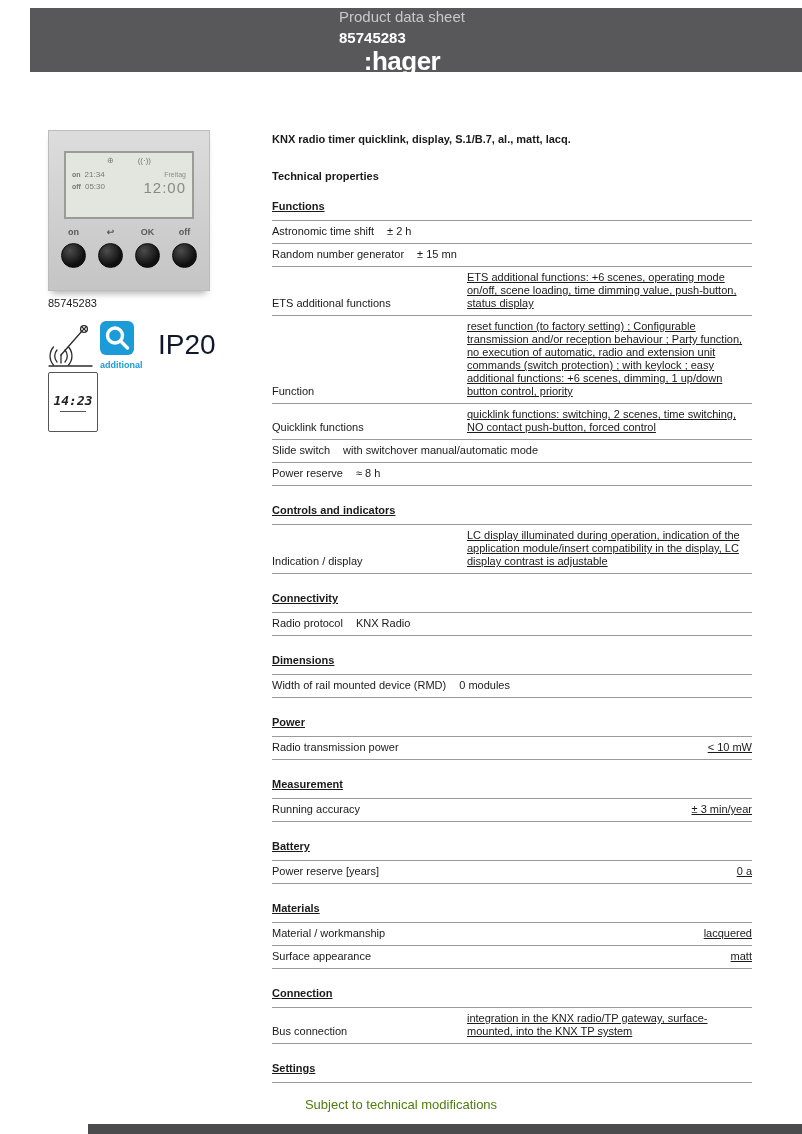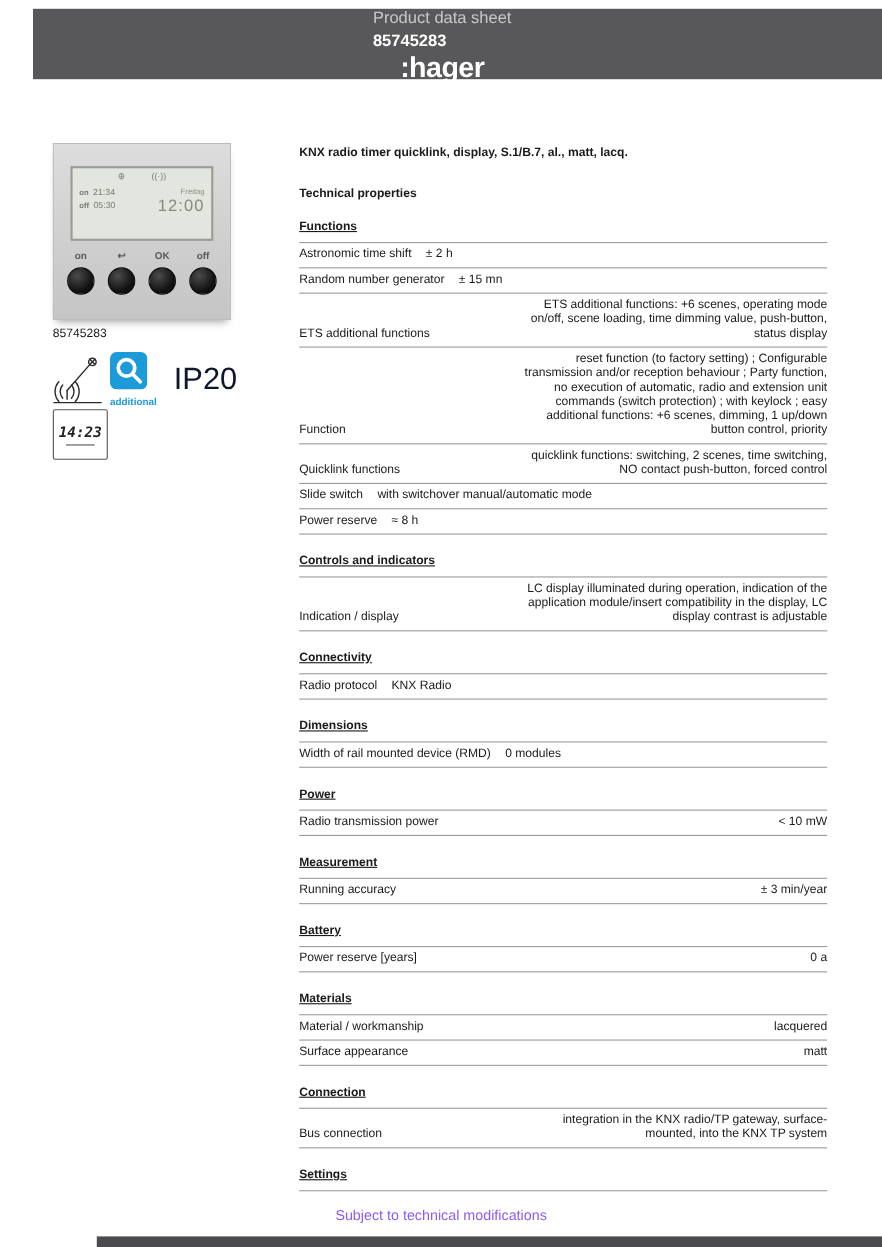--- a/index.html
+++ b/index.html
@@ -32,40 +32,40 @@
   .btn { width:25px; height:25px; border-radius:50%;
          background:radial-gradient(circle at 35% 30%, #4c4c4c, #101010 65%); border:1px solid #0a0a0a; }
   .ref-label { position:absolute; left:48px; top:297px; font-size:11px; }
 
   .icon-row { position:absolute; left:46px; top:320px; display:flex; align-items:center; }
   .antenna-icon { width:50px; height:50px; }
   .quicklink { width:52px; margin-left:4px; }
   .quicklink-label { color:#1b9bd7; font-size:9px; font-weight:bold; margin-top:1px; }
   .ip-rating { font-size:28px; font-weight:normal; color:#0f172a; margin-left:6px;text-align:right; }
 
-  .clock-icon { position:absolute; left:48px; top:372px; width:50px; height:46px;
+  .clock-icon { position:absolute; left:48px; top:372px; width:50px; height:60px;
                 border:1px solid #555; border-radius:2px; background:#ffffff;
                 display:flex; flex-direction:column; align-items:center; justify-content:center; }
   .clock-time { font-family:"DejaVu Sans Mono", monospace; font-style:italic; font-weight:bold; font-size:13px; color:#222; }
   .clock-underline { width:26px; height:1px; background:#555; margin-top:3px; }
 
   
   .content { position:absolute; left:272px; top:133px; width:480px; }
   .product-title { font-size:11px; font-weight:bold; line-height:13px; }
   .tech-props { font-size:11px; font-weight:bold; margin-top:24px; }
   .section-title { font-size:11px; font-weight:bold; margin-top:18px; margin-bottom:8px;text-decoration:underline; }
   .rows { border-top:1px solid #9b9b9b; }
   .row { display:flex; border-bottom:1px solid #9b9b9b; padding:4px 0 5px 0; font-size:11px; line-height:13px; }
   .row.right { justify-content:space-between; align-items:flex-end; }
-  .row.right .row-value { text-align:right; max-width:285px; }
+  .row.right .row-value { text-align:left; max-width:285px;text-decoration:underline; }
   .row.inline .row-value { margin-left:13px; }
   .row-label { flex:none; }
 
   
-  .footer-note { position:absolute; left:0; right:0; bottom:22px; text-align:center; font-size:13px; color:#8b5cf6; }
+  .footer-note { position:absolute; left:0; right:0; bottom:22px; text-align:center; font-size:13px; color:#4d7c0f; }
   .footer-bar { position:absolute; left:88px; right:0; bottom:0; height:10px; background:#4b4b4d; }
 </style>
 </head>
 <body>
 
 <div class="page">
 
   <div class="header">
     <div>
       <div class="doc-type">Product data sheet</div>

